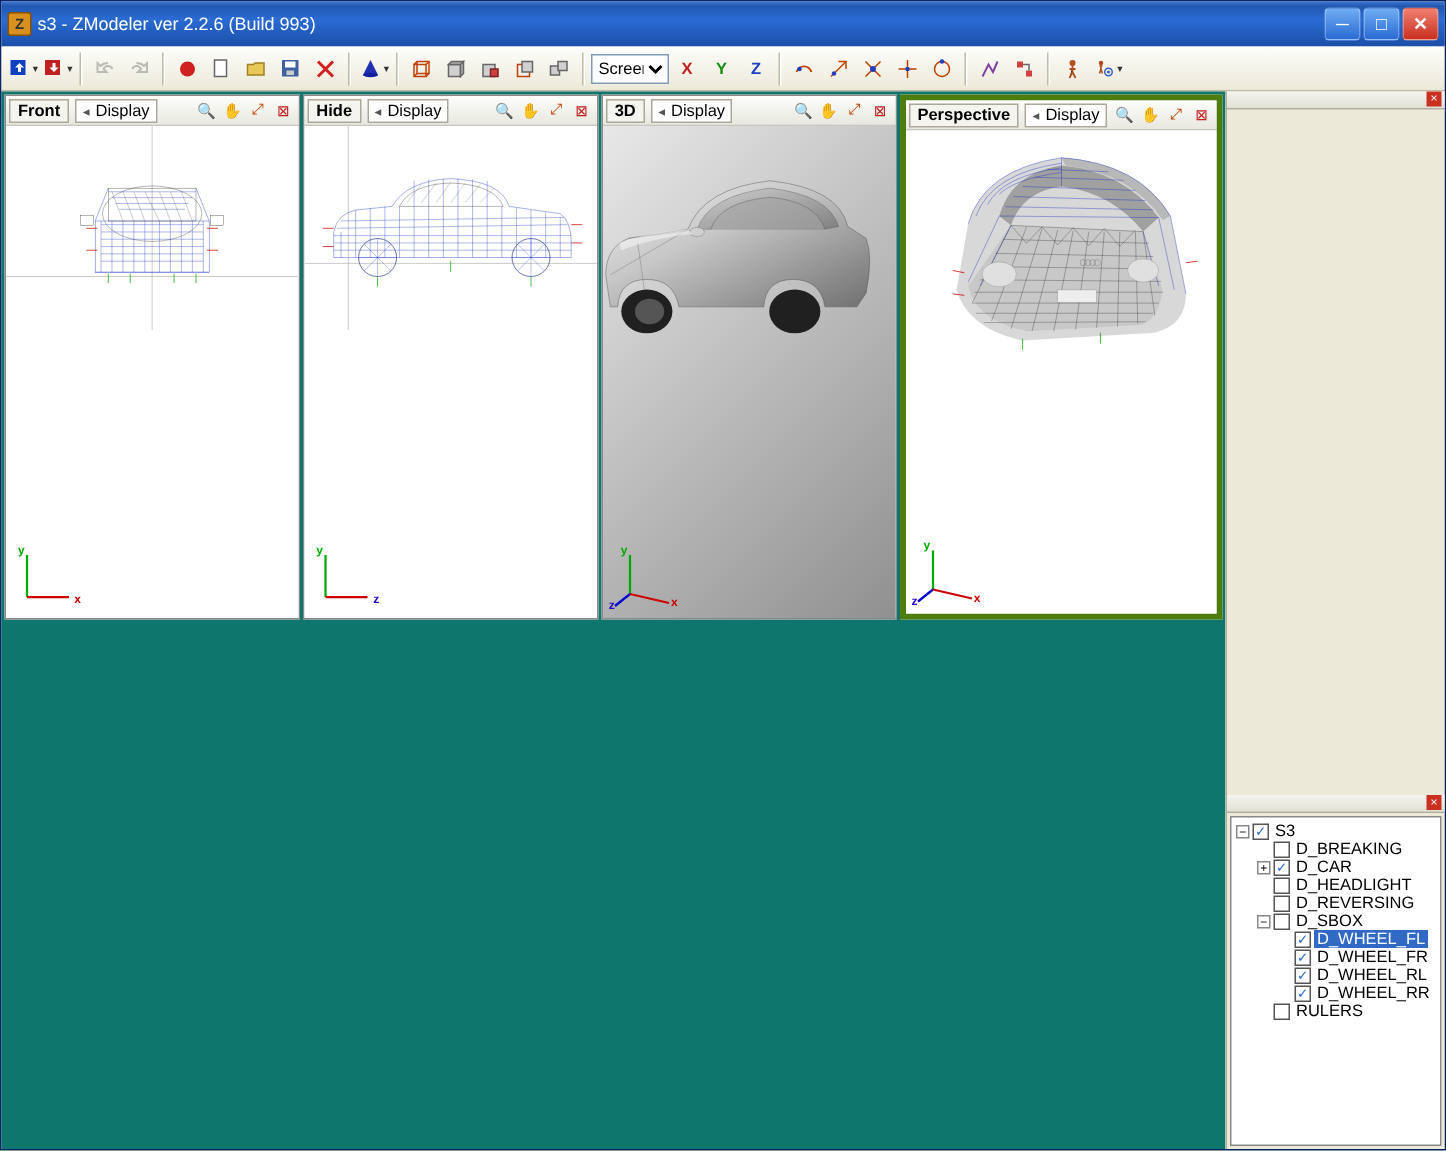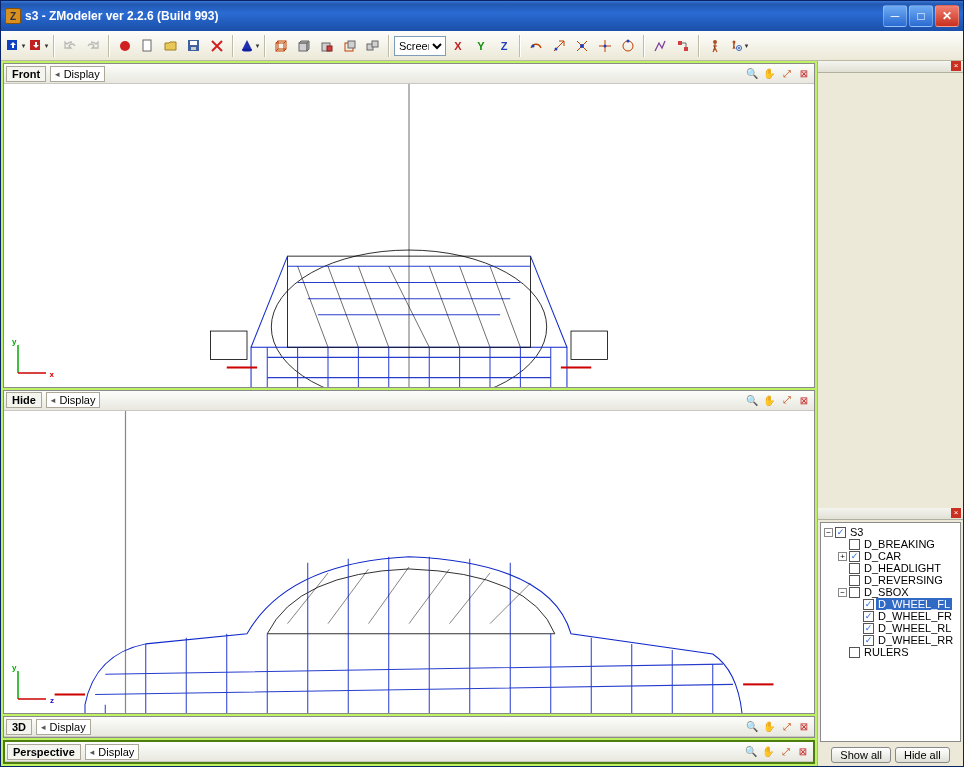--- a/index.html
+++ b/index.html
@@ -2,40 +2,40 @@
 <html><head>
 <meta charset="utf-8">
 <style>
 * { box-sizing: border-box; margin: 0; padding: 0; font-family: Tahoma, sans-serif; font-size: 11px; }
 body { background: #ece9d8; overflow: hidden; }
 
 .window { width: 964px; height: 767px; border: 1px solid #0a246a; background: #ece9d8; display: flex; flex-direction: column; }
 
 .titlebar { height: 30px; background: linear-gradient(#3b77d5, #2258b0 10%, #2a6bd3 40%, #1b4fa8); display: flex; align-items: center; color: white; padding: 0 4px; }
 .titlebar .appicon { width: 16px; height: 16px; background: #d89020; border: 1px solid #8a5000; margin-right: 4px; border-radius: 2px; display:flex;align-items:center;justify-content:center;font-size:10px;font-weight:bold;color:#333;}
-.titlebar .title { flex: 1; font-weight: bold; font-size: 12px; }
+.titlebar .title { flex: 1; font-weight: normal; font-size: 12px; }
 .winbtn { width: 24px; height: 22px; margin-left: 2px; border: 1px solid #fff4; border-radius: 3px; display: flex; align-items: center; justify-content: center; font-family: Arial; font-weight: bold; font-size: 12px; cursor: default; }
 .winbtn.min, .winbtn.max { background: linear-gradient(#6facf3, #2a6bd3); color: white; }
 .winbtn.close { background: linear-gradient(#f08070, #c93020); color: white; }
 
 .menubar { height: 22px; background: #ece9d8; display: flex; align-items: center; padding: 0 4px; border-bottom: 1px solid #c0c0b0; }
 .menubar span { padding: 2px 8px; cursor: default; }
 .menubar span u { text-decoration: underline; }
 
 .toolbar { height: 30px; background: linear-gradient(#fdfdfb, #ece9d8); border-bottom: 1px solid #bdb8a5; display: flex; align-items: center; padding: 0 3px; gap: 1px; }
 .toolbar .sep { width: 2px; height: 22px; border-left: 1px solid #c0bcaa; border-right: 1px solid #fff; margin: 0 3px; }
 .tbtn { width: 22px; height: 22px; display: flex; align-items: center; justify-content: center; cursor: default; border: 1px solid transparent; }
 .tbtn.dis { opacity: 0.4; }
 .tbtn .dropdown { font-size: 7px; margin-left: 1px; color: #333; }
 .tselect { height: 20px; font-size: 11px; border: 1px solid #7f9db9; background: white; }
 
 .main { flex: 1; display: flex; }
-.viewports-area { flex: 1; display: grid; grid-template-columns: 1fr; grid-template-rows: 1fr 1fr; gap: 2px; padding: 2px; background: #bef264; }
+.viewports-area { flex: 1; display: grid; grid-template-columns: 1fr 1fr 1fr 1fr; grid-template-rows: 1fr 1fr; gap: 2px; padding: 2px; background: #0f766e; }
 .viewport { border: 1px solid #8a8a8a; background: white; display: flex; flex-direction: column; position: relative; }
-.viewport.active { border: 2px solid #4d7c0f; }
+.viewport.active { border: 4px solid #4d7c0f; }
 .vp-header { height: 20px; background: linear-gradient(#fdfdfb, #e8e8e0); border-bottom: 1px solid #c8c8c0; display: flex; align-items: center; padding: 0 2px; gap: 4px; }
 .vp-label { font-weight: bold; border: 1px solid #aca899; background: #f5f5f0; padding: 1px 5px; }
 .vp-nav { border: 1px solid #aca899; background: white; padding: 1px 4px; display:flex; align-items:center; gap:4px;}
 .vp-nav .arrow { font-size: 9px; color: #555; cursor:default;}
 .vp-tools { margin-left: auto; display: flex; gap: 1px; }
 .vp-tools .vbt { width: 16px; height: 16px; border: 1px solid transparent; display: flex; align-items: center; justify-content: center; font-size: 10px; cursor:default;}
 .vp-content { flex: 1; background: white; position: relative; overflow: hidden; }
 .axis-widget { position: absolute; bottom: 6px; left: 6px; width: 44px; height: 44px; }
 .axis-widget .ax { position:absolute; font-size:8px; font-weight:bold; }
 
@@ -624,20 +624,16 @@
               <span class="chk">✓</span>
               <span class="lbl">D_WHEEL_RR</span>
             </div>
             <div class="tree-item indent1">
               <span style="width:9px;display:inline-block;"></span>
               <span class="chk"></span>
               <span class="lbl">RULERS</span>
             </div>
           </div>
       </div>
-      <div class="tree-btns">
-        <button>Show all</button>
-        <button>Hide all</button>
-      </div>
     </div>
   </div>
 
 </div>
 
 </body></html>

